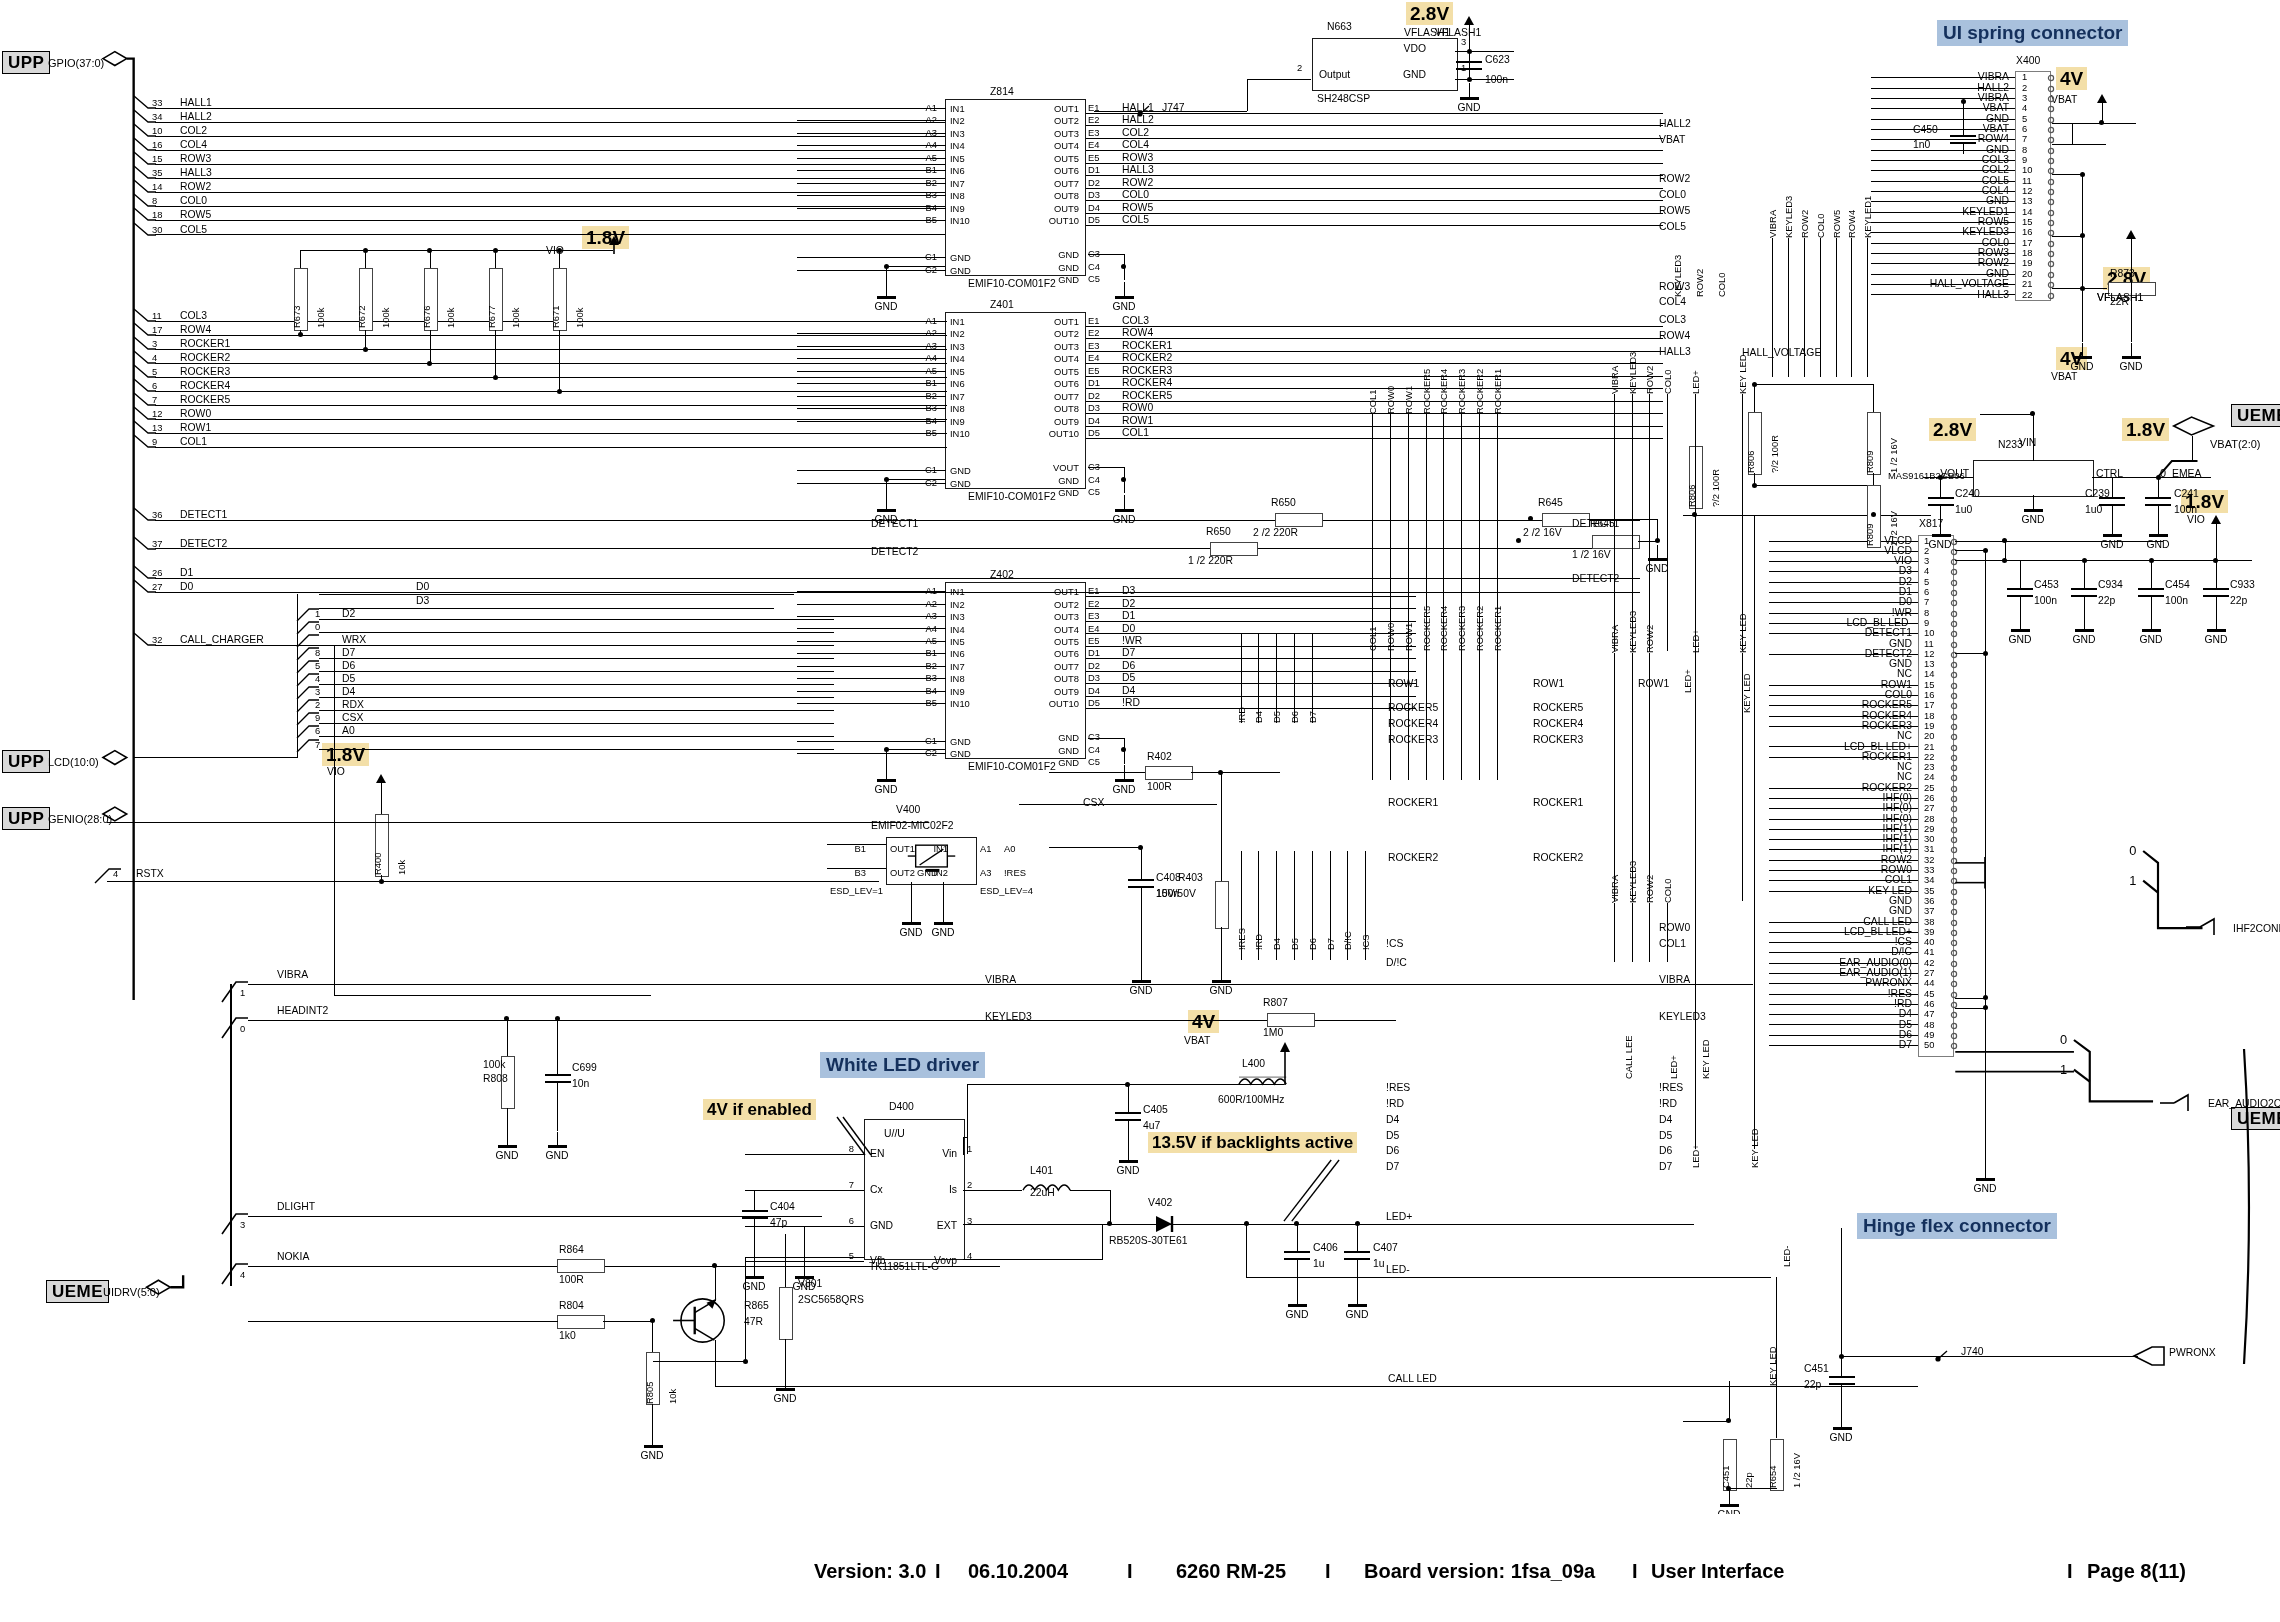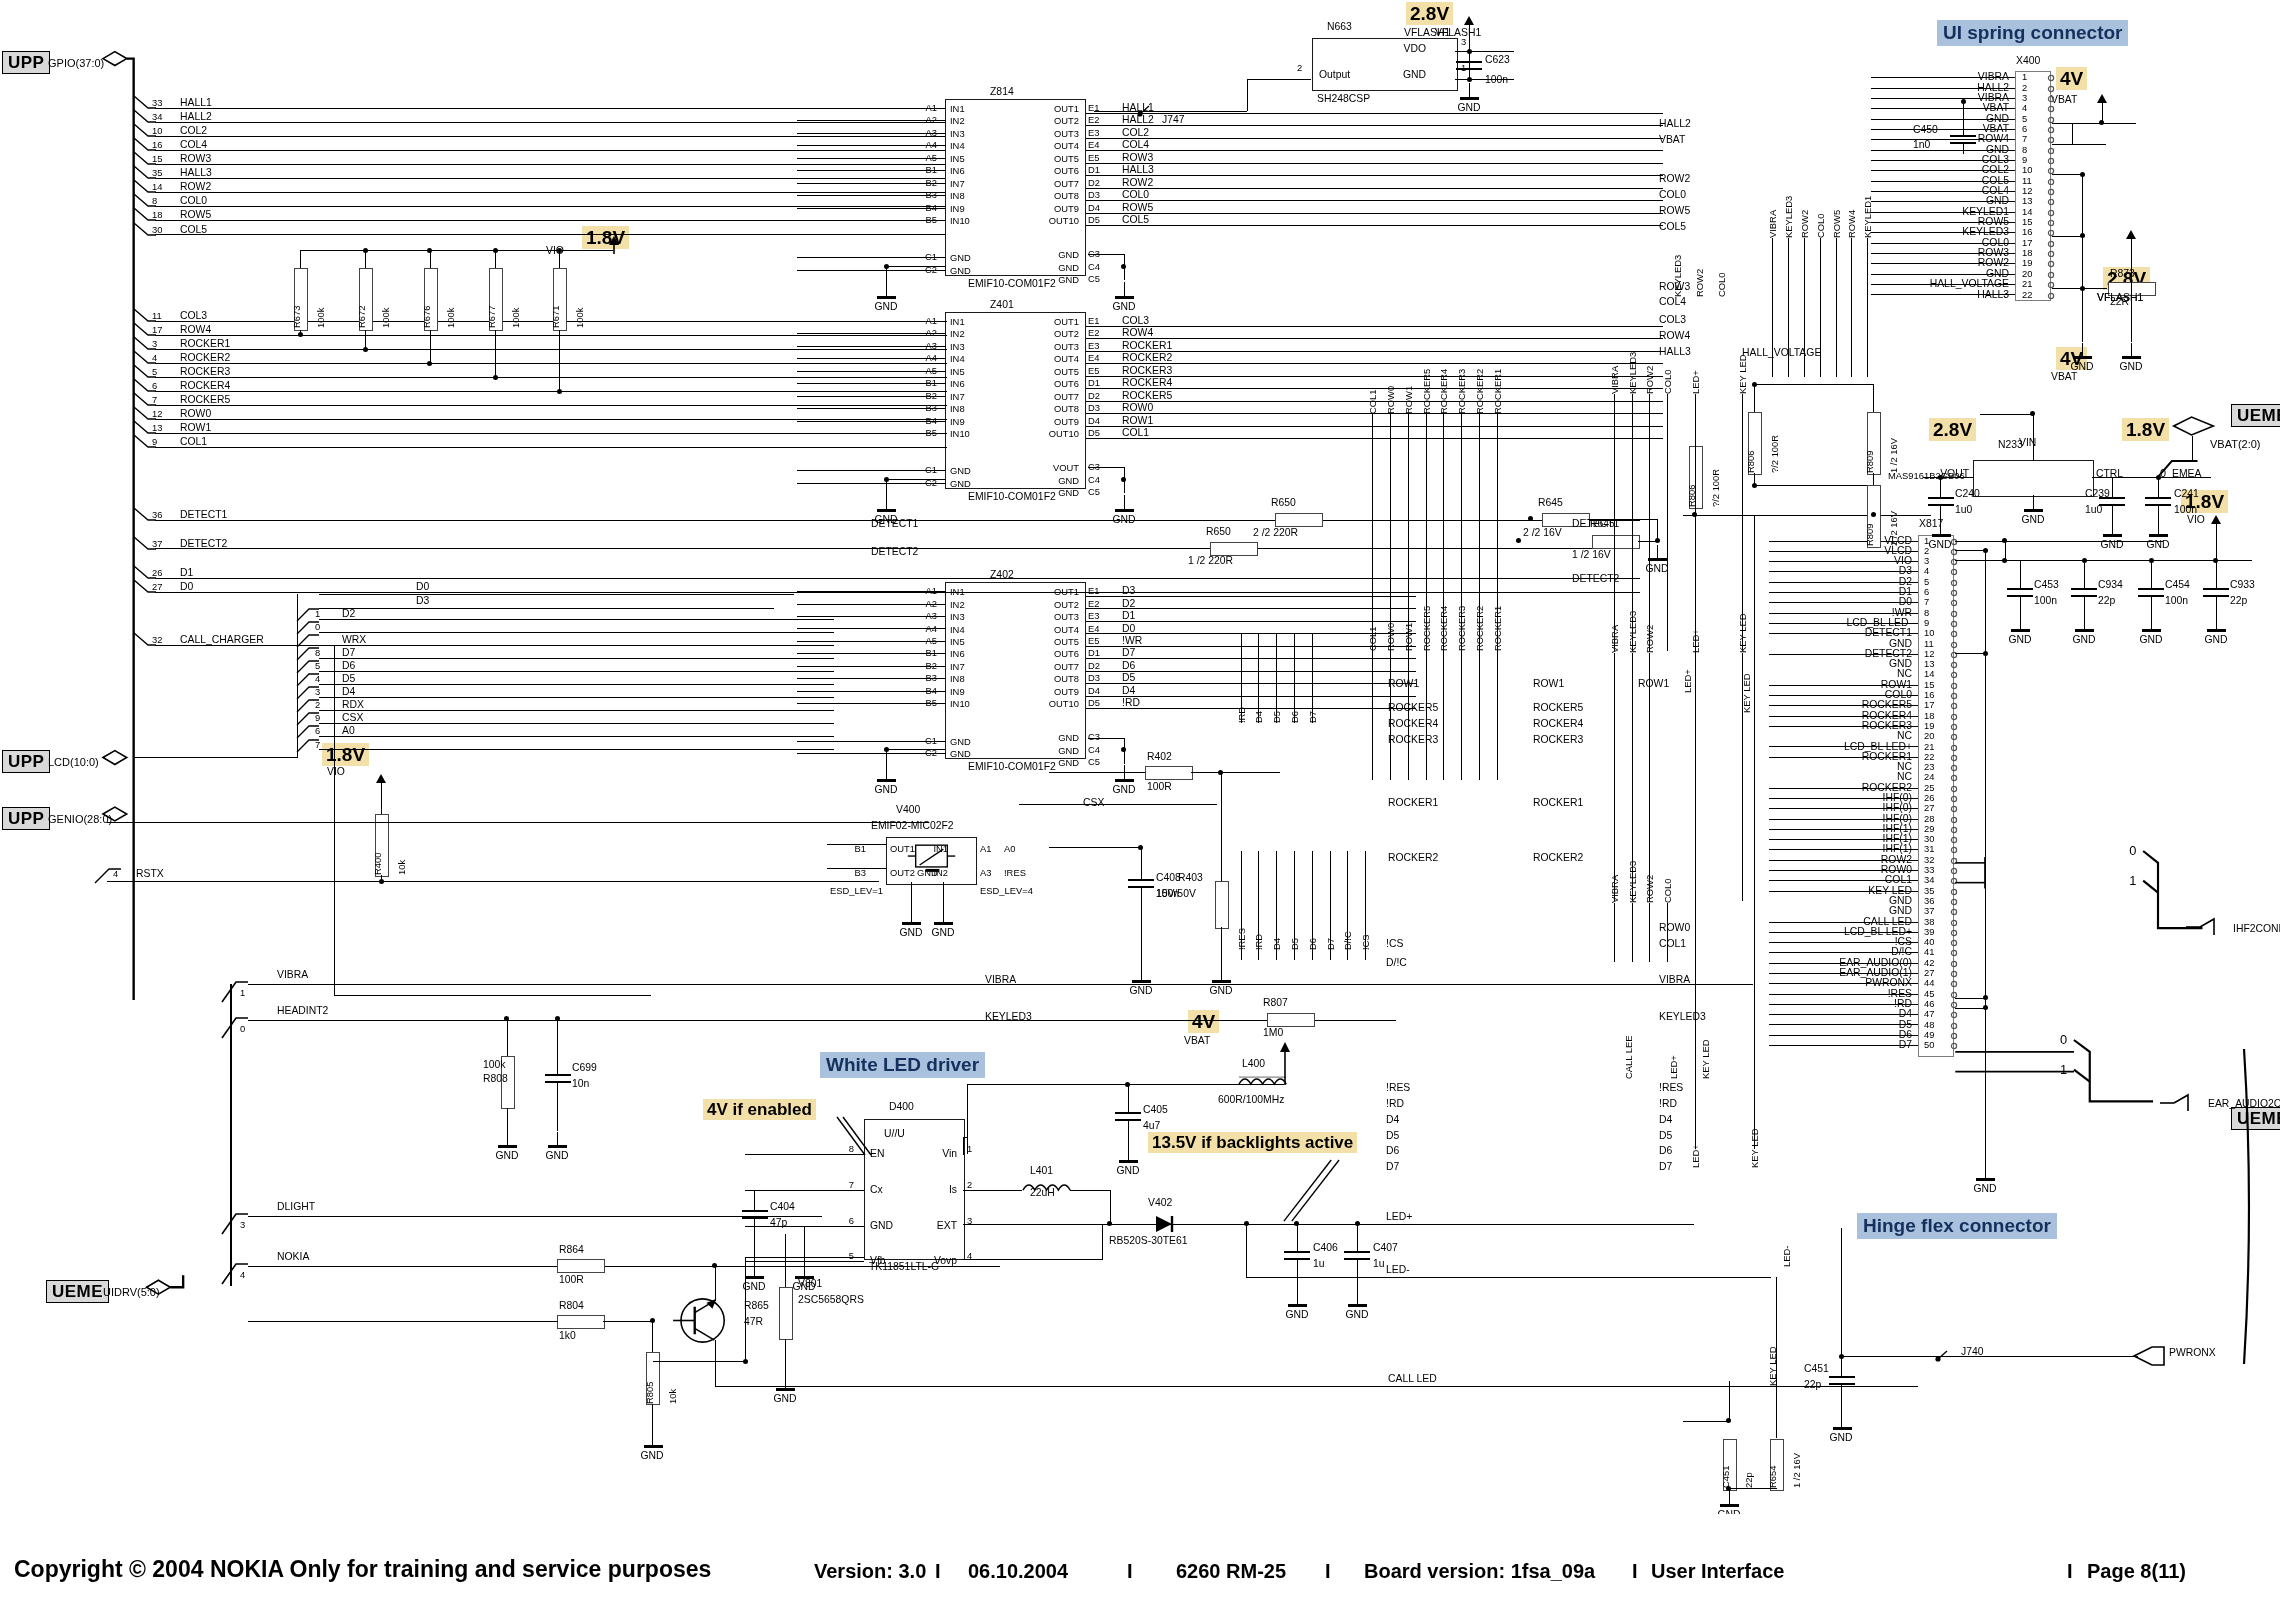--- a/index.html
+++ b/index.html
@@ -1202,21 +1202,21 @@
       </svg>
       <div class="ln v" style="left:1469px;top:83px;height:14px;"></div>
       <div class="gndbar" style="left:1460px;top:97px;width:19px;"></div>
       <div class="t s10" style="left:1469px;top:103px;transform:translateX(-50%);">GND</div>
       <div class="t s10" style="left:1435px;top:28px;">VFLASH1</div>
       <div class="ln h" style="left:1094px;top:111px;width:153px;"></div>
       <svg style="left:1137px;top:103px;width:26px;height:16px;" viewBox="0 0 26 16" width="26" height="16">
         <circle cx="3" cy="11" r="2.6" fill="#000"></circle>
         <line x1="3" y1="11" x2="12" y2="3" stroke="#000" stroke-width="1.4"></line>
       </svg>
-      <div class="t s10" style="left:1162px;top:115px;">J747</div>
+      <div class="t s10" style="left:1162px;top:103px;">J747</div>
       <div class="ln h" style="left:1247px;top:79px;width:64px;"></div>
       <div class="ln v" style="left:1247px;top:79px;height:32px;"></div>
       <div class="ln v" style="left:2033px;top:414px;height:47px;"></div>
       <div class="dot" style="left:2030px;top:411px;"></div>
       <div class="ln h" style="left:1980px;top:414px;width:52px;"></div>
       <div class="ln v" style="left:2033px;top:495px;height:14px;"></div>
       <div class="gndbar" style="left:2024px;top:509px;width:19px;"></div>
       <div class="t s10" style="left:2033px;top:515px;transform:translateX(-50%);">GND</div>
       <div class="ln h" style="left:1923px;top:477px;width:50px;"></div>
       <div class="dot" style="left:1938px;top:475px;"></div>
@@ -1834,21 +1834,20 @@
       <div class="t r s9" style="left:1663px;top:903px;">COL0</div>
       <div class="ln v" style="left:1667px;top:903px;height:59px;"></div>
       <div class="t r s9" style="left:1691px;top:1168px;">LED+</div>
       <div class="t r s9" style="left:1750px;top:1168px;">KEY LED</div>
       <div class="t r s9" style="left:1624px;top:1079px;">CALL LEE</div>
       <div class="t r s9" style="left:1669px;top:1079px;">LED+</div>
       <div class="t r s9" style="left:1701px;top:1079px;">KEY LED</div>
     </div>
 
   <div class="footer">
-    <div class="ftxt" style="left:14px;top:42px;font-size:23px;">Copyright © 2004 NOKIA   Only for training and service purposes</div>
     <div class="ftxt" style="left:814px;top:46px;font-size:20px;">Version: 3.0</div>
     <div class="ftxt" style="left:935px;top:46px;font-size:20px;">I</div>
     <div class="ftxt" style="left:968px;top:46px;font-size:20px;">06.10.2004</div>
     <div class="ftxt" style="left:1127px;top:46px;font-size:20px;">I</div>
     <div class="ftxt" style="left:1176px;top:46px;font-size:20px;">6260 RM-25</div>
     <div class="ftxt" style="left:1325px;top:46px;font-size:20px;">I</div>
     <div class="ftxt" style="left:1364px;top:46px;font-size:20px;">Board version: 1fsa_09a</div>
     <div class="ftxt" style="left:1632px;top:46px;font-size:20px;">I</div>
     <div class="ftxt" style="left:1651px;top:46px;font-size:20px;">User Interface</div>
     <div class="ftxt" style="left:2067px;top:46px;font-size:20px;">I</div>

